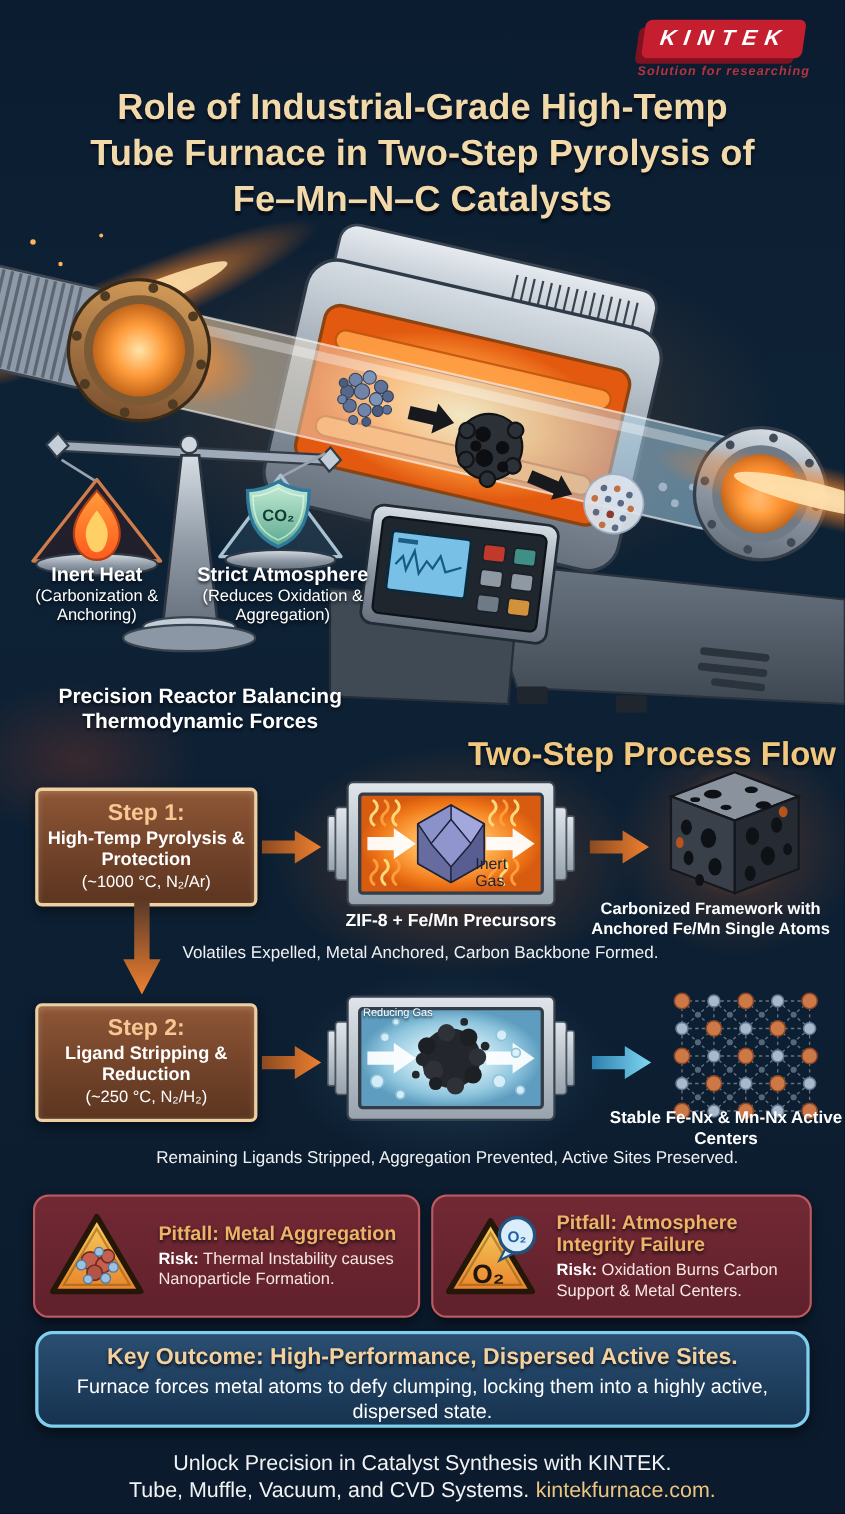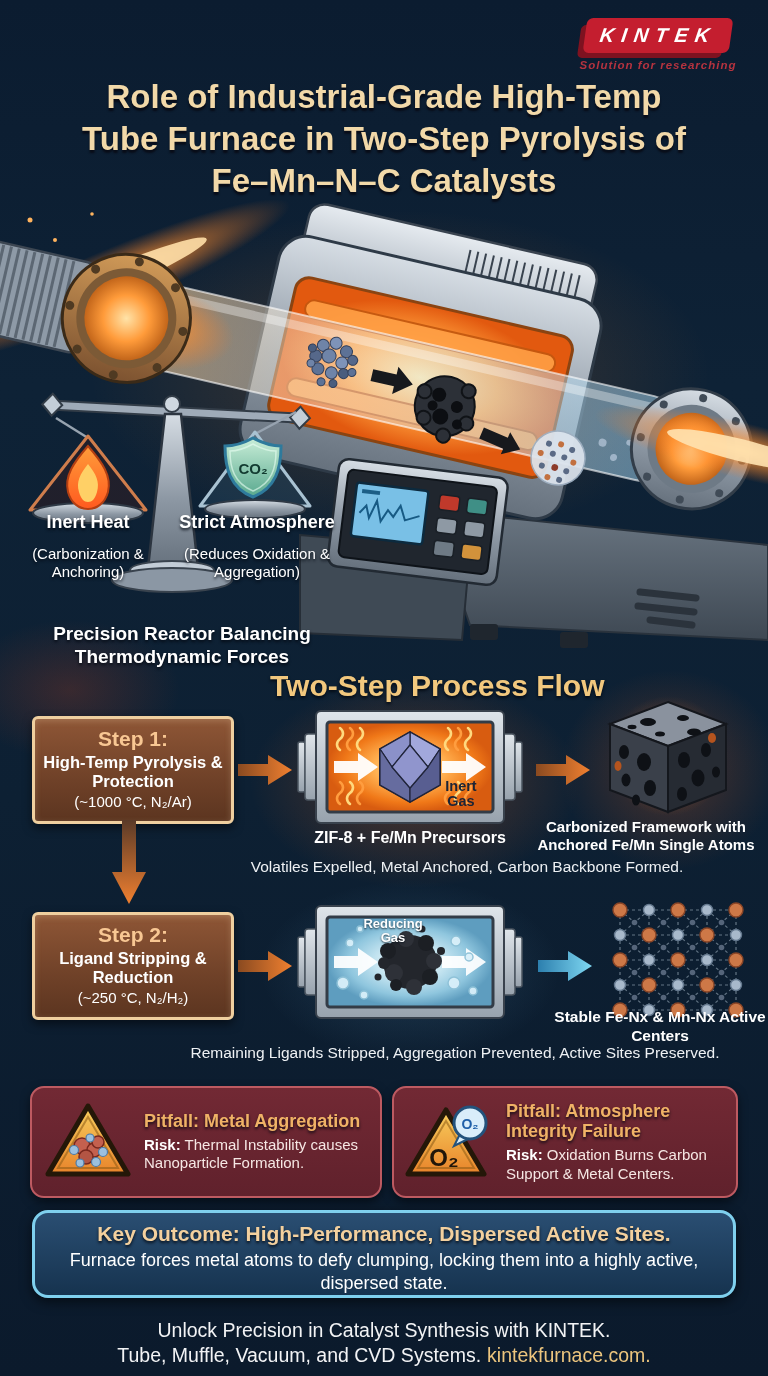--- a/index.html
+++ b/index.html
@@ -14,38 +14,38 @@
     transform:skewX(-8deg);box-shadow:-6px 6px 0 -1px #7e1220;}
   .logo-text{color:#fff;font-weight:bold;font-style:italic;font-size:20px;letter-spacing:7px;transform:skewX(2deg);}
   .logo-tag{margin-top:6px;color:#b5333f;font-weight:bold;font-style:italic;font-size:11.5px;letter-spacing:1px;}
   
   .title{position:absolute;top:76px;left:18px;right:18px;text-align:center;
     font-weight:bold;font-size:33px;line-height:1.27;color:#f2d9a9;
     text-shadow:0 3px 2px rgba(8,12,22,.95);}
   
   .hero-label{position:absolute;text-align:center;color:#fff;}
   .hero-label .t{font-weight:bold;font-size:18px;}
-  .hero-label .s{font-size:15px;line-height:1.18;margin-top:12px;}
+  .hero-label .s{font-size:15px;line-height:1.18;margin-top:0;}
   .precision{position:absolute;top:622px;left:8px;width:348px;text-align:center;
     color:#fff;font-weight:bold;font-size:19px;line-height:1.22;}
   
-  .process-heading{position:absolute;top:669px;left:270px;width:490px;text-align:left;
+  .process-heading{position:absolute;top:669px;left:270px;width:490px;text-align:right;
     color:#f2c87e;font-weight:bold;font-size:30px;}
   .step-box{position:absolute;width:202px;height:108px;border-radius:6px;border:3px solid #efcf9f;
     background:linear-gradient(180deg,#8e5636 0%,#6f4128 60%,#5c3520 100%);
     box-shadow:0 4px 10px rgba(0,0,0,.5), inset 0 2px 6px rgba(255,230,190,.22);
     text-align:center;padding-top:8px;box-sizing:border-box;}
   .step-label{font-size:21px;font-weight:bold;color:#f8c793;}
   .step-name{font-size:16.5px;font-weight:bold;color:#fff;line-height:1.15;margin-top:2px;padding:0 8px;}
   .step-cond{font-size:15px;color:#fff;margin-top:2px;}
   .harrow,.varrow{position:absolute;}
   .chamber{position:absolute;width:228px;height:118px;}
-  .gas-label{position:absolute;font-weight:bold;text-align:center;line-height:1.08;}
+  .gas-label{position:absolute;font-weight:normal;line-height:1.08;}
   .caption{position:absolute;text-align:center;color:#fff;font-weight:bold;line-height:1.22;}
-  .summary{position:absolute;text-align:center;color:#eef1f4;font-size:15.5px;}
+  .summary{position:absolute;color:#eef1f4;font-size:15.5px;}
   
   .pitfall{position:absolute;height:112px;box-sizing:border-box;border-radius:14px;
     border:2.5px solid #bd5a61;background:linear-gradient(180deg,#722934 0%,#60212c 100%);
     box-shadow:0 4px 10px rgba(0,0,0,.5);display:flex;align-items:center;gap:10px;padding:8px 10px;}
   .pitfall .txt{flex:1;}
   .pitfall .p-title{color:#f0b266;font-weight:bold;font-size:18px;line-height:1.15;}
   .pitfall .p-risk{color:#f6e7e4;font-size:15px;line-height:1.25;margin-top:4px;}
   .pitfall .p-risk b{color:#fff;}
   
   .outcome{position:absolute;top:1210px;left:32px;right:32px;height:88px;box-sizing:border-box;
@@ -519,21 +519,21 @@
         <circle cx="54" cy="40" r="4"></circle>
           <circle cx="47" cy="80" r="6"></circle>
           <circle cx="68" cy="92" r="4"></circle>
           <circle cx="160" cy="38" r="5"></circle>
           <circle cx="173" cy="54" r="4"></circle>
           <circle cx="158" cy="80" r="6"></circle>
           <circle cx="177" cy="88" r="4"></circle>
           <circle cx="64" cy="26" r="3"></circle>
       </g>
     </svg>
-    <div class="gas-label" style="left:34px;top:14px;width:70px;font-size:13px;color:#ffffff;text-shadow:0 1px 2px rgba(10,20,30,.8);padding-left:28px;">Reducing Gas</div>
+    <div class="gas-label" style="left:34px;top:14px;width:70px;font-size:10px;color:#ffffff;text-shadow:0 1px 2px rgba(10,20,30,.8);">Reducing Gas</div>
   </div>
   <div class="harrow" style="left:538px;top:948px;">
     <svg width="56" height="36">
         <defs>
           <linearGradient id="ag2" x1="0" y1="0" x2="1" y2="0">
             <stop offset="0" stop-color="#2c7fae"></stop>
             <stop offset="1" stop-color="#7fd8f2"></stop>
           </linearGradient>
         </defs>
         <polygon points="0,12 30,12 30,3 54,18 30,33 30,24 0,24" fill="url(#ag2)"></polygon>

